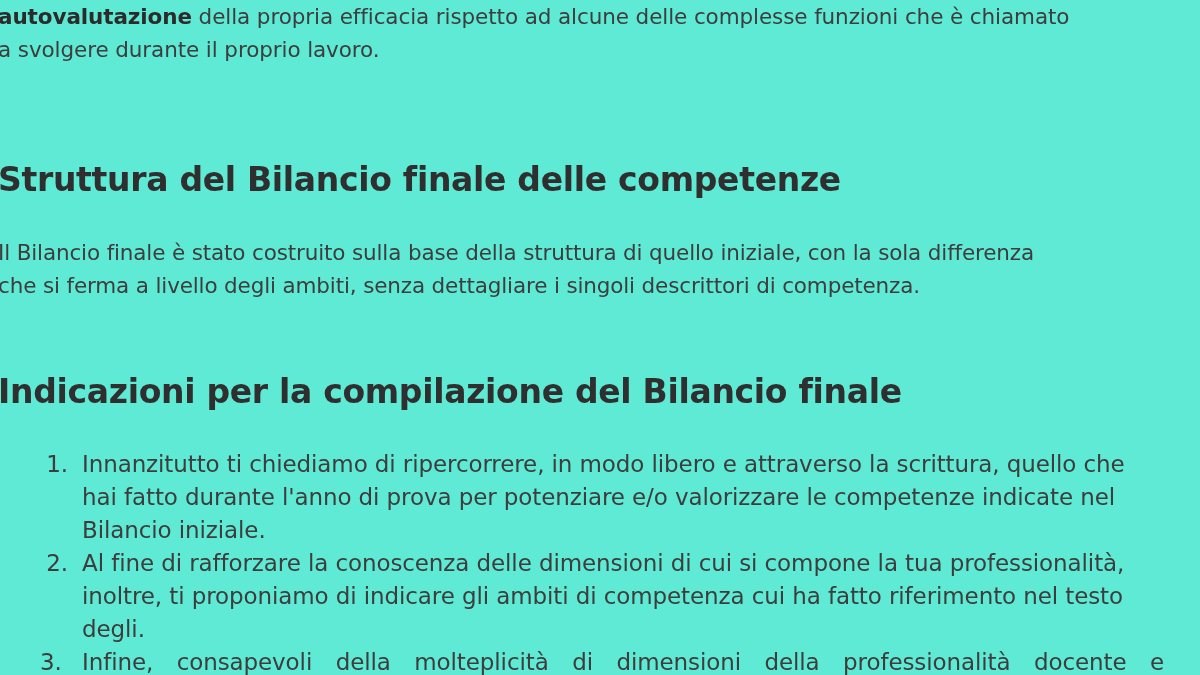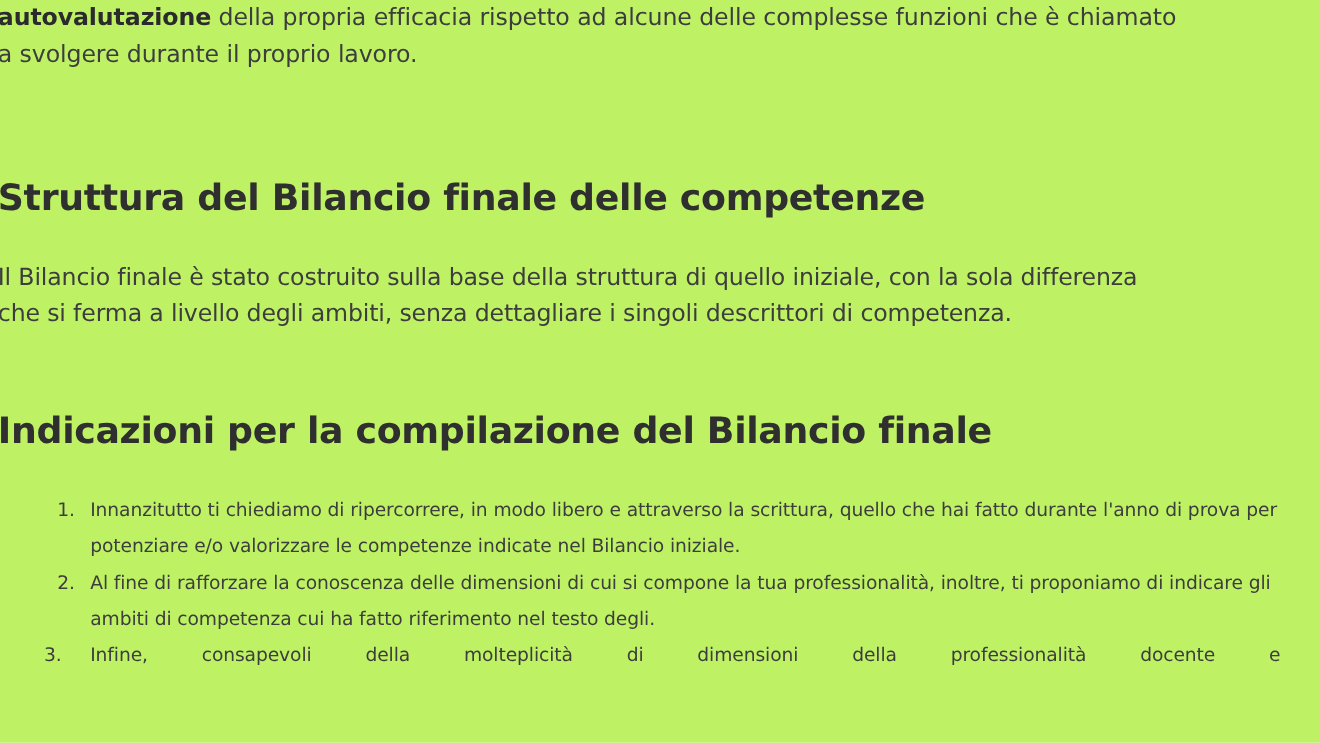--- a/index.html
+++ b/index.html
@@ -11,21 +11,21 @@
     height: 675px;
     background: #ffffff;
     font-family: "DejaVu Sans", "Liberation Sans", sans-serif;
     color: #3f3f3f;
     overflow: hidden;
   }
   .page {
     position: relative;
     width: 1200px;
     height: 675px;
-    background: #bef264;
+    background: #5eead4;
     overflow: hidden;
   }
   
   .doc-body {
     position: absolute;
     left: -42px;
     top: 0;
     width: 1246px;
   }
   .para-intro {
@@ -63,21 +63,21 @@
   }
   ol.steps {
     margin: 0;
     padding: 0 40px 0 78px;
     list-style: none;
     counter-reset: stepnum;
   }
   ol.steps > li {
     position: relative;
     counter-increment: stepnum;
-    font-size: 17px;
+    font-size: 23px;
     line-height: 33px;
     color: #3d3d3d;
     padding-left: 46px;
     letter-spacing: -0.1px;
   }
   ol.steps > li::before {
     content: counter(stepnum) ".";
     position: absolute;
     left: 4px;
     top: 0;

